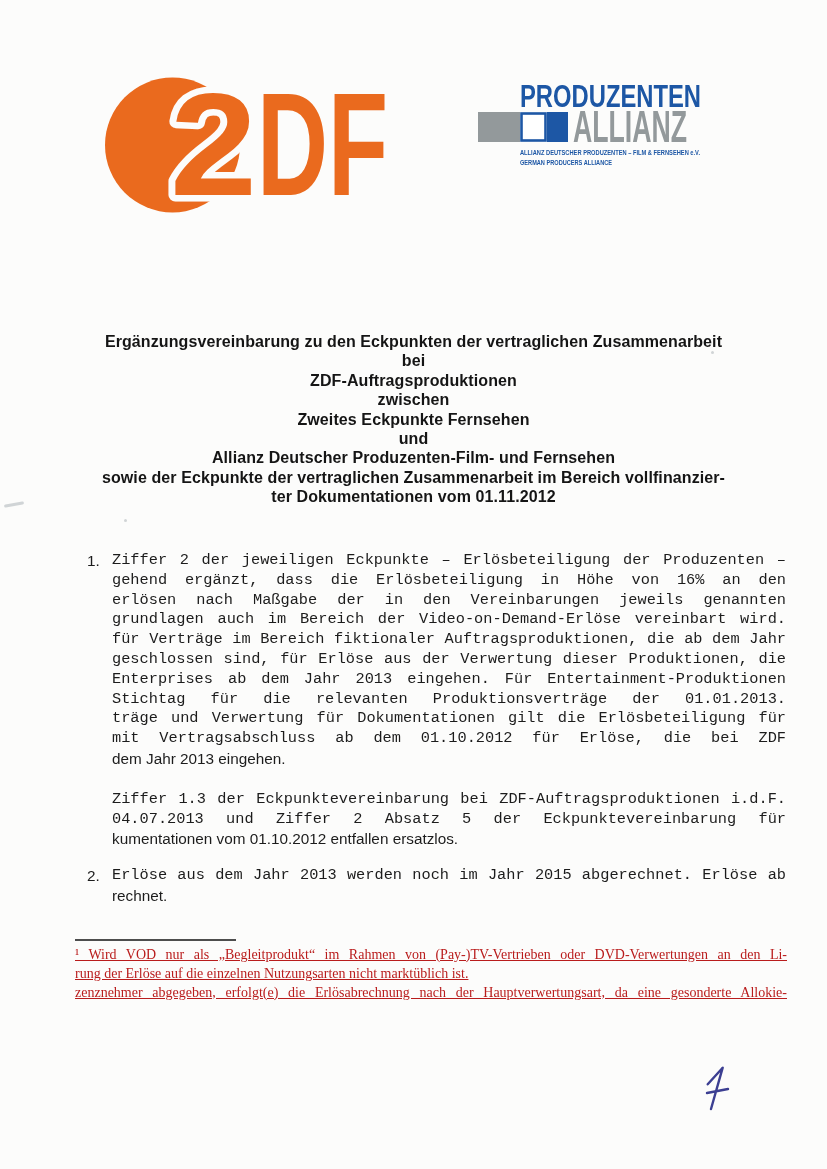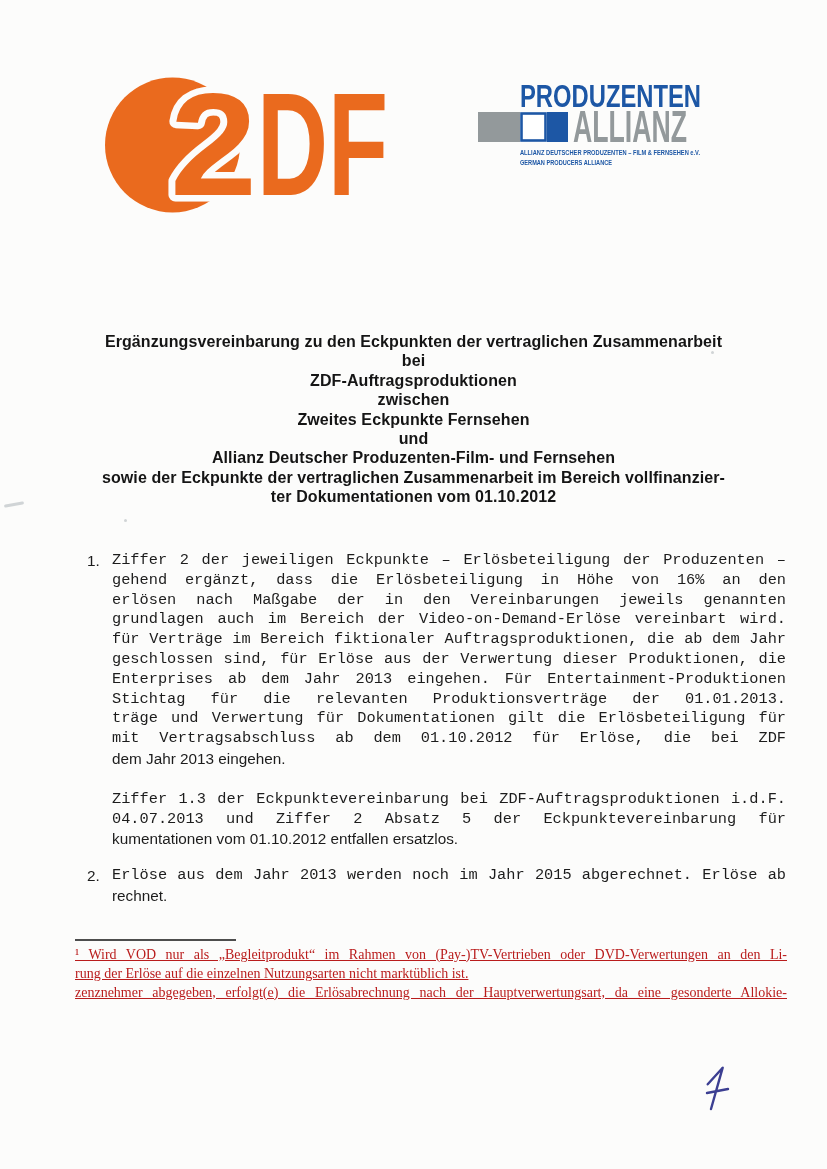--- a/index.html
+++ b/index.html
@@ -79,21 +79,21 @@
 
   <div class="doc-title">
       <div class="title-line">Ergänzungsvereinbarung zu den Eckpunkten der vertraglichen Zusammenarbeit</div>
       <div class="title-line">bei</div>
       <div class="title-line">ZDF-Auftragsproduktionen</div>
       <div class="title-line">zwischen</div>
       <div class="title-line">Zweites Eckpunkte Fernsehen</div>
       <div class="title-line">und</div>
       <div class="title-line">Allianz Deutscher Produzenten-Film- und Fernsehen</div>
       <div class="title-line">sowie der Eckpunkte der vertraglichen Zusammenarbeit im Bereich vollfinanzier-</div>
-      <div class="title-line">ter Dokumentationen vom 01.10.2012</div>
+      <div class="title-line">ter Dokumentationen vom 01.11.2012</div>
     </div>
 
   <div class="body-list">
       <div class="list-item">
         <div class="item-number">1.</div>
         <div class="paragraph">
           <div class="line just">Ziffer 2 der jeweiligen Eckpunkte – Erlösbeteiligung der Produzenten – wird dahin-</div>
           <div class="line just">gehend ergänzt, dass die Erlösbeteiligung in Höhe von 16% an den erzielten Brutto-</div>
           <div class="line just">erlösen nach Maßgabe der in den Vereinbarungen jeweils genannten Berechnungs-</div>
           <div class="line just">grundlagen auch im Bereich der Video-on-Demand-Erlöse vereinbart wird. Dies gilt</div>

